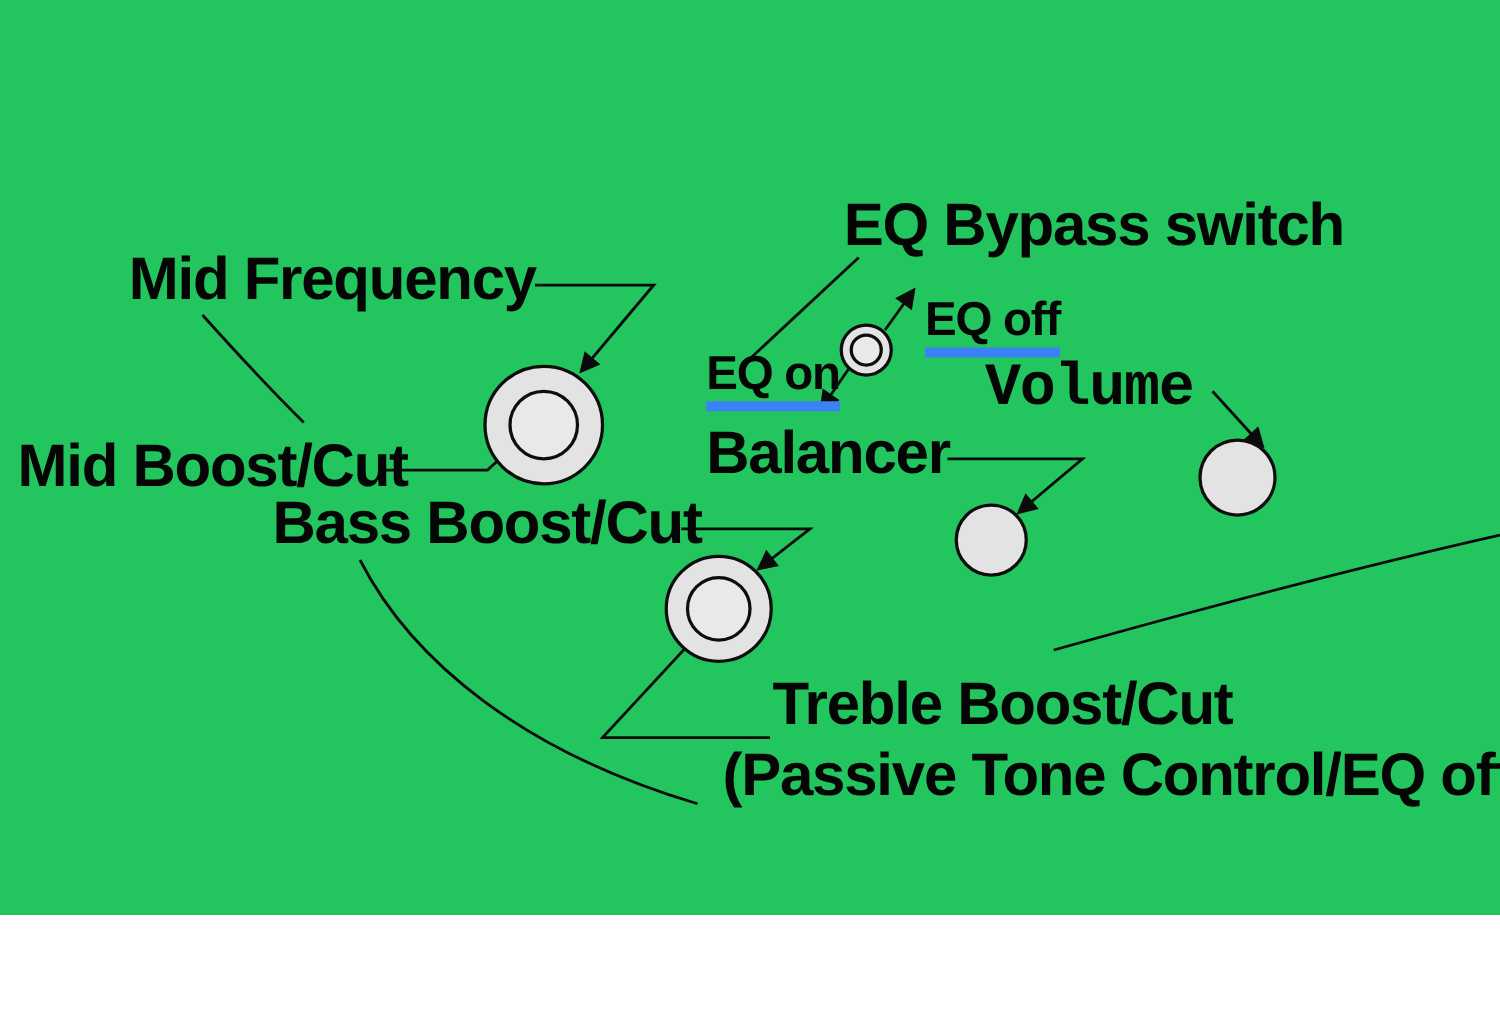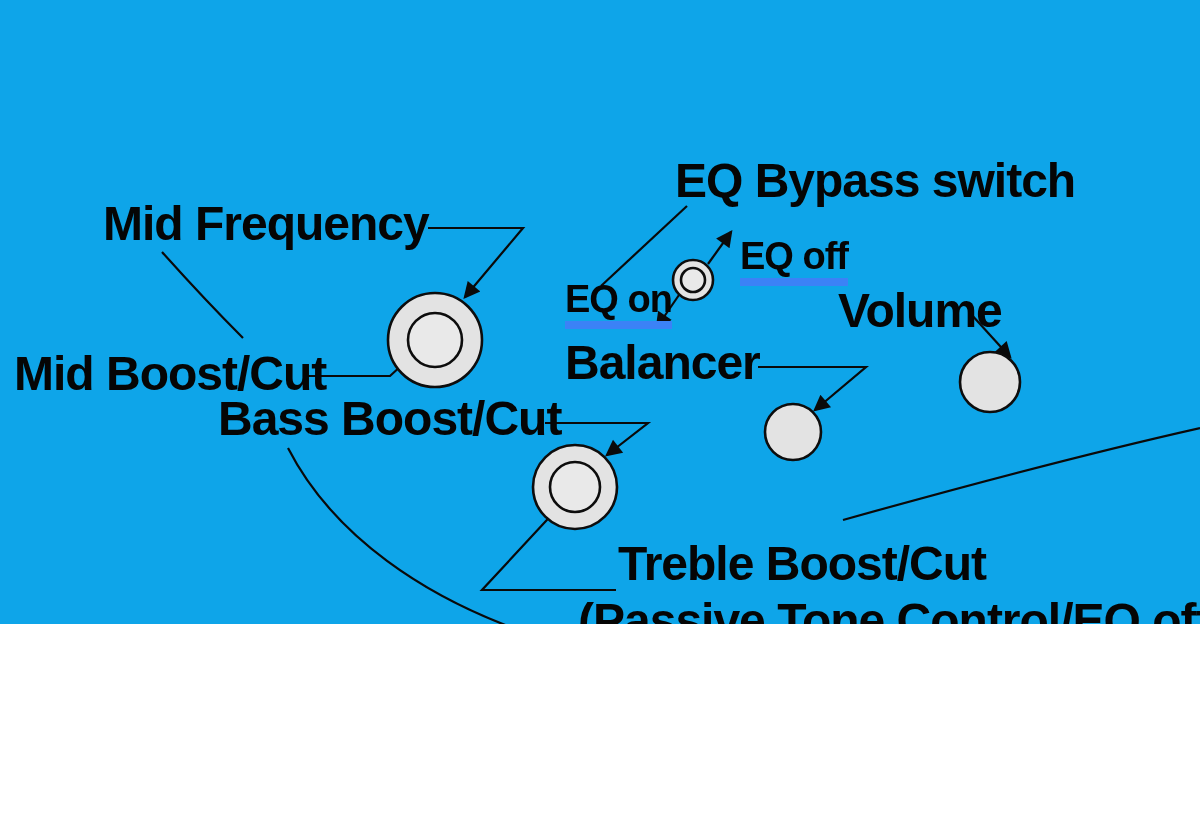--- a/index.html
+++ b/index.html
@@ -1,21 +1,21 @@
 <!DOCTYPE html>
 <html><head>
 <meta charset="utf-8">
 <style>
   * { margin: 0; padding: 0; box-sizing: border-box; }
   html, body { background: #ffffff; }
   .stage {
     position: relative;
     width: 1200px;
-    height: 624px;
-    background: #0ea5e9;
+    height: 732px;
+    background: #22c55e;
     overflow: hidden;
     font-family: "Liberation Sans", sans-serif;
   }
   .stage svg { position: absolute; left: 0; top: 0; }
   .label {
     position: absolute;
     font-weight: bold;
     color: #050505;
     white-space: nowrap;
     line-height: 1;
@@ -80,21 +80,21 @@
   <div class="label" style="left:675px; top:157px;">EQ Bypass switch</div>
 
   <div class="label small" style="left:565px; top:280px;">
     <span class="underline">EQ on</span>
   </div>
 
   <div class="label small" style="left:740px; top:237px;">
     <span class="underline">EQ off</span>
   </div>
 
-  <div class="label" style="left:838px; top:287px;">Volume</div>
+  <div class="label" style="left:788px; top:287px;font-family:Liberation Mono, monospace;">Volume</div>
 
   <div class="label" style="left:618px; top:540px;">Treble Boost/Cut</div>
 
   <div class="label" style="left:565px; top:339px;">Balancer</div>
 
   <div class="label" style="left:578px; top:597px;">(Passive Tone Control/EQ off)</div>
 
 </div>
 
 </body></html>

